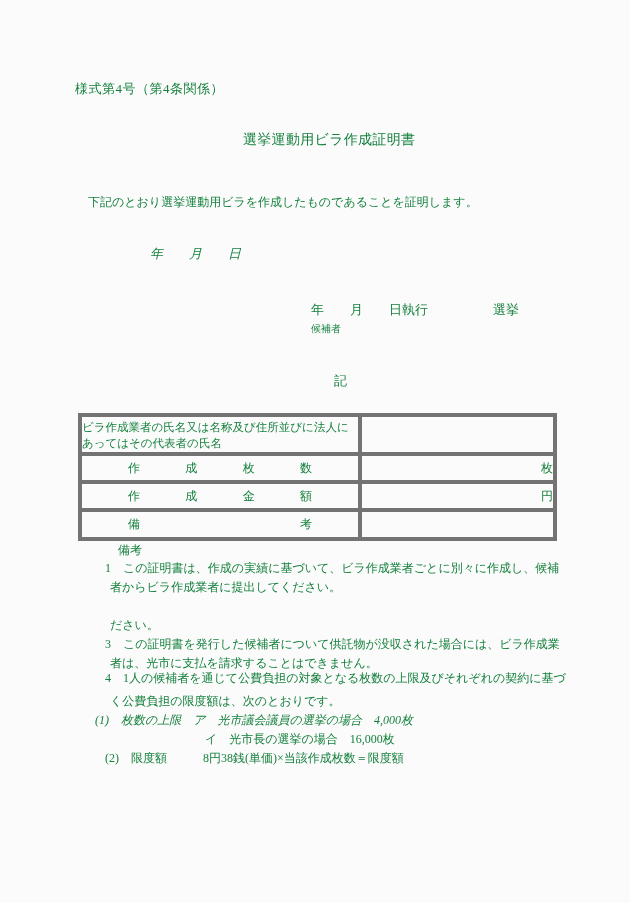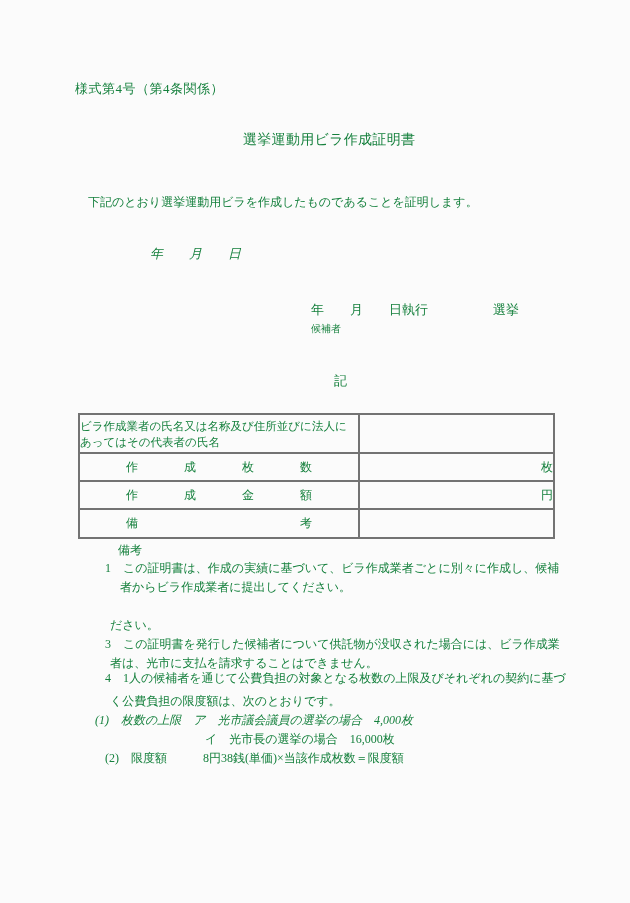--- a/index.html
+++ b/index.html
@@ -28,21 +28,21 @@
 
   table.cert {
     position: absolute;
     left: 78px; top: 413px;
     width: 475px;
     border-collapse: collapse;
     table-layout: fixed;
     font-size: 11.5px;
   }
   table.cert td {
-    border: 2px solid #737373;
+    border: 4px solid #737373;
     padding: 0;
     vertical-align: middle;
     overflow: hidden;
   }
   td.lbl-block { padding: 3px 6px 2px 6px; line-height: 16px; vertical-align: top; }
   .justify-cell {
     display: flex;
     justify-content: space-between;
     padding: 0 46px;
     font-size: 12px;
@@ -116,21 +116,21 @@
           <span>考</span>
         </div>
       </td>
       <td></td>
     </tr>
   </tbody>
     </table>
 
   <div class="abs remark" style="left:90px;  top:544px;margin-left:28px;">備考</div>
   <div class="abs remark" style="left:105px; top:562px;">1　この証明書は、作成の実績に基づいて、ビラ作成業者ごとに別々に作成し、候補</div>
-  <div class="abs remark" style="left:120px; top:581px;">者からビラ作成業者に提出してください。</div>
+  <div class="abs remark" style="left:110px; top:581px;">者からビラ作成業者に提出してください。</div>
   <div class="abs remark" style="left:110px; top:619px;">ださい。</div>
   <div class="abs remark" style="left:105px; top:638px;">3　この証明書を発行した候補者について供託物が没収された場合には、ビラ作成業</div>
   <div class="abs remark" style="left:110px; top:657px;font-family:Liberation Serif, serif;">者は、光市に支払を請求することはできません。</div>
   <div class="abs remark" style="left:105px; top:672px;">4　1人の候補者を通じて公費負担の対象となる枚数の上限及びそれぞれの契約に基づ</div>
   <div class="abs remark" style="left:110px; top:695px;">く公費負担の限度額は、次のとおりです。</div>
   <div class="abs remark" style="left:95px; top:714px;font-style:italic;">(1)　枚数の上限　ア　光市議会議員の選挙の場合　4,000枚</div>
   <div class="abs remark" style="left:205px; top:733px;text-align:right;">イ　光市長の選挙の場合　16,000枚</div>
   <div class="abs remark" style="left:105px; top:752px;">(2)　限度額　　　8円38銭(単価)×当該作成枚数＝限度額</div>
 
 </div>

